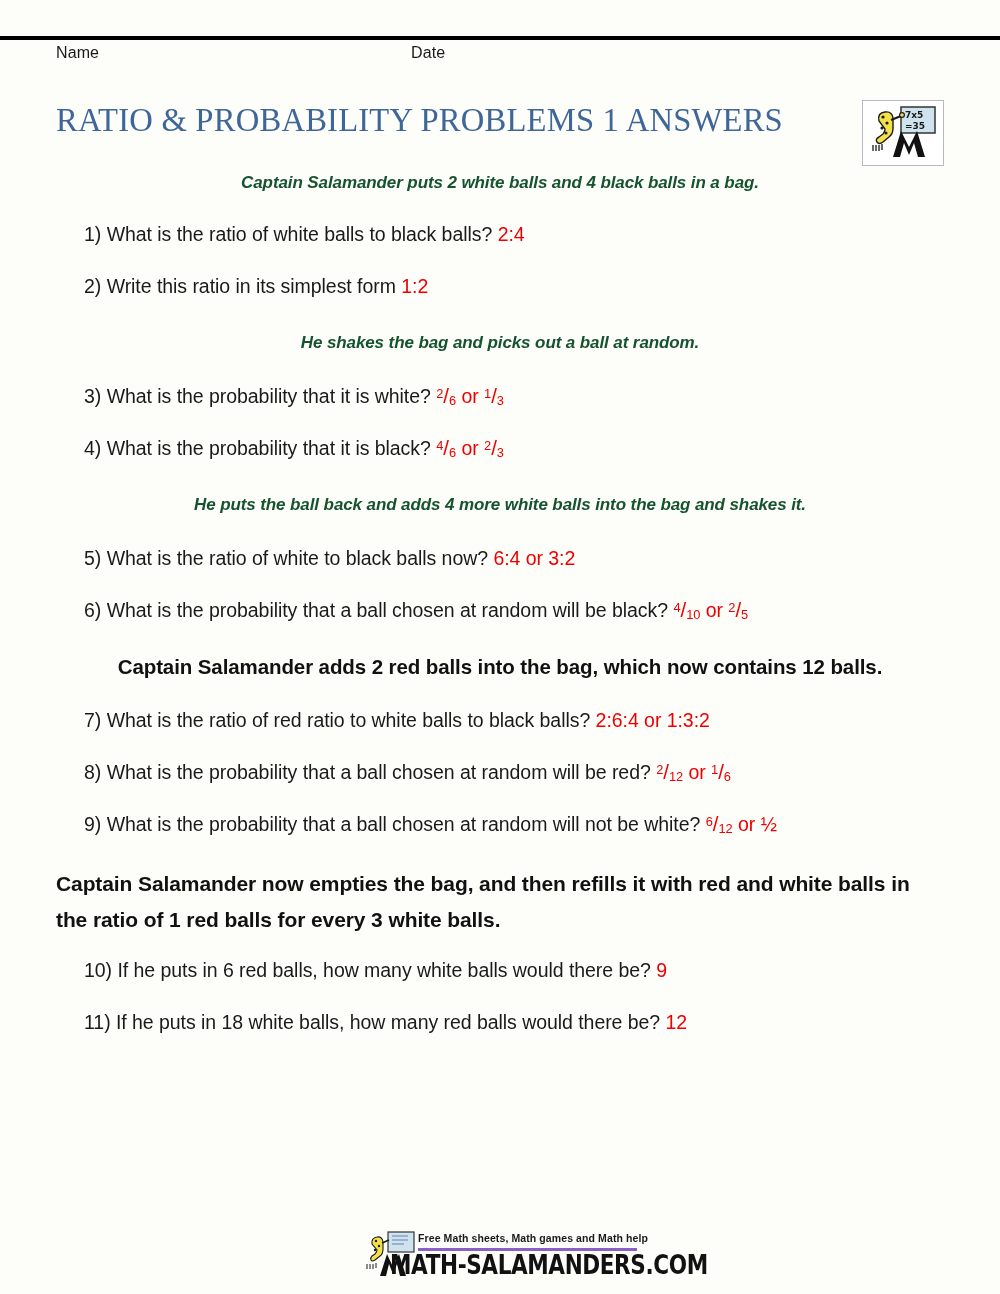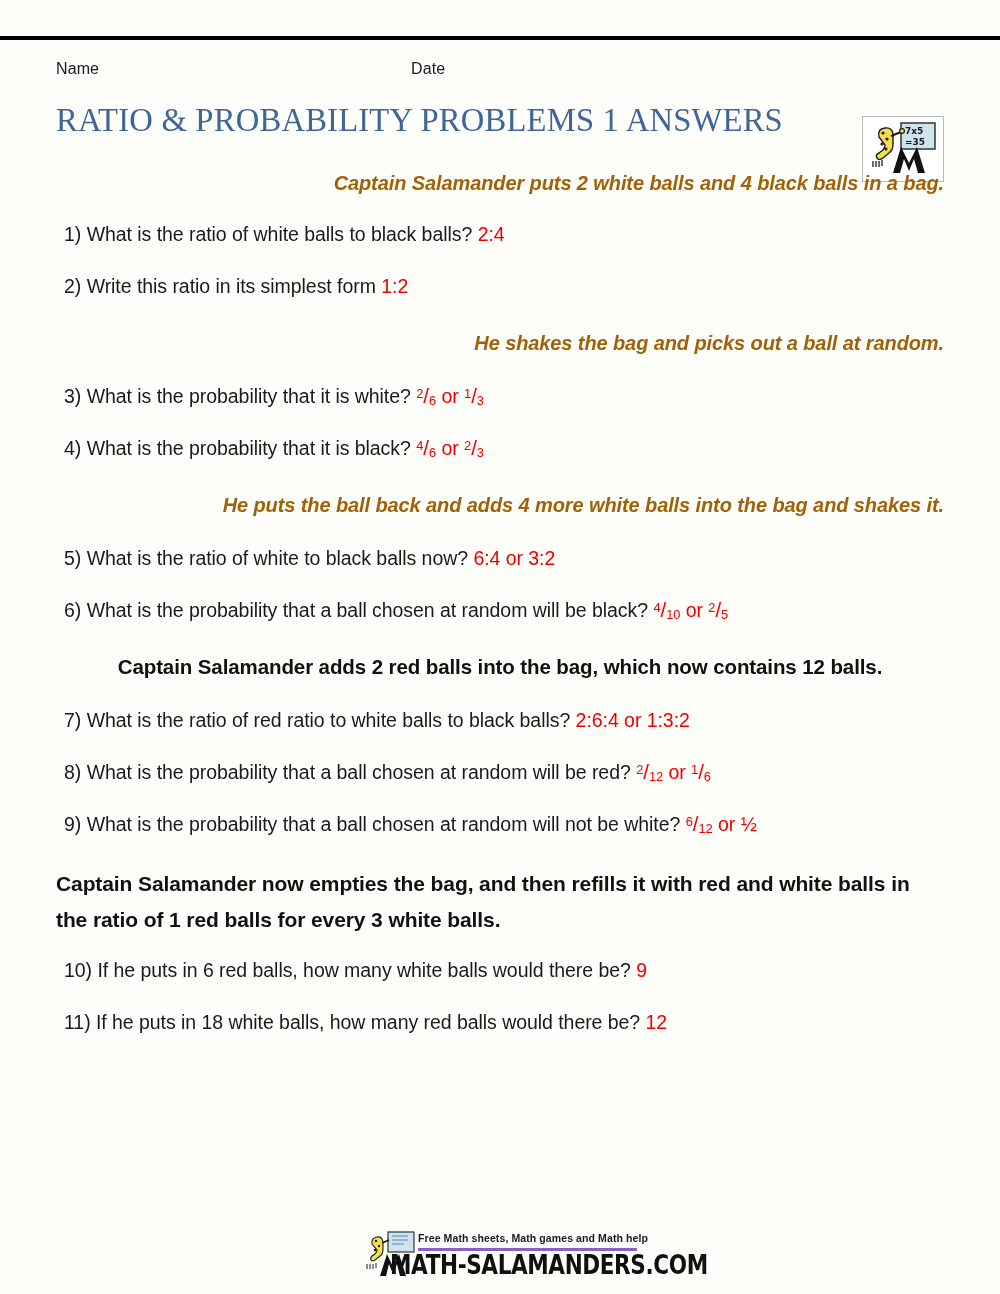--- a/index.html
+++ b/index.html
@@ -30,21 +30,21 @@
     top: 36px;
     width: 1000px;
     height: 4px;
     background: #000000;
   }
 
   
   .header {
     position: absolute;
     left: 0;
-    top: 52px;
+    top: 36px;
     width: 1000px;
     height: 86px;
   }
   .name-label {
     position: absolute;
     left: 56px;
     top: 8px;
     font-size: 16px;
     letter-spacing: .1px;
     color: #1a1a1a;
@@ -90,24 +90,24 @@
   .content {
     position: absolute;
     left: 0;
     top: 160px;
     width: 1000px;
   }
 
   .scenario {
     font-weight: bold;
     font-style: italic;
-    font-size: 20px;
+    font-size: 17px;
     line-height: 26px;
-    text-align: right;
-    color: #a16207;
+    text-align: center;
+    color: #14532d;
     margin: 0;
     padding: 10px 56px 12px 56px;
     letter-spacing: -0.1px;
   }
   .scenario.scenario-2 { padding-top: 18px; padding-bottom: 14px; }
   .scenario.scenario-3 { padding-top: 18px; padding-bottom: 14px; }
 
   .scenario-bold {
     font-weight: bold;
     font-style: normal;
@@ -130,21 +130,21 @@
     margin: 0;
     padding: 16px 56px 6px 56px;
     letter-spacing: -0.1px;
   }
 
   .question {
     font-size: 19.5px;
     line-height: 28px;
     color: #1a1a1a;
     margin: 0;
-    padding: 12px 56px 12px 64px;
+    padding: 12px 56px 12px 84px;
     letter-spacing: -0.05px;
   }
 
   .answer { color: #ee0000; }
 
   .frac { white-space: nowrap; }
   .frac sup {
     font-size: 0.66em;
     vertical-align: 0.42em;
     line-height: 0;

